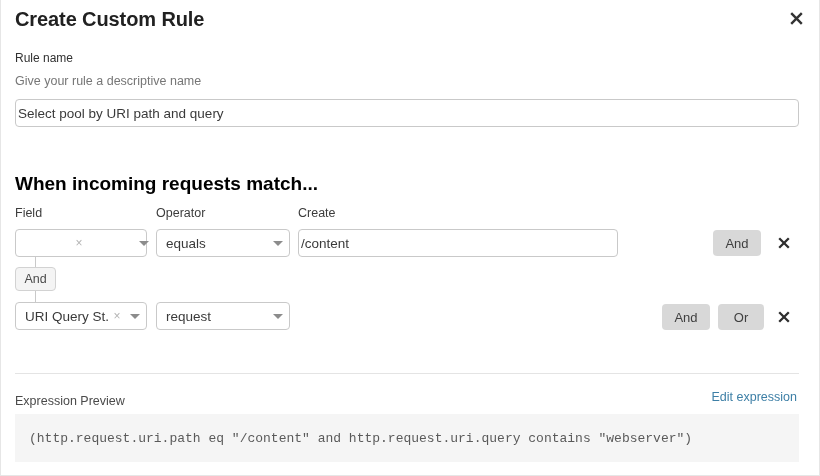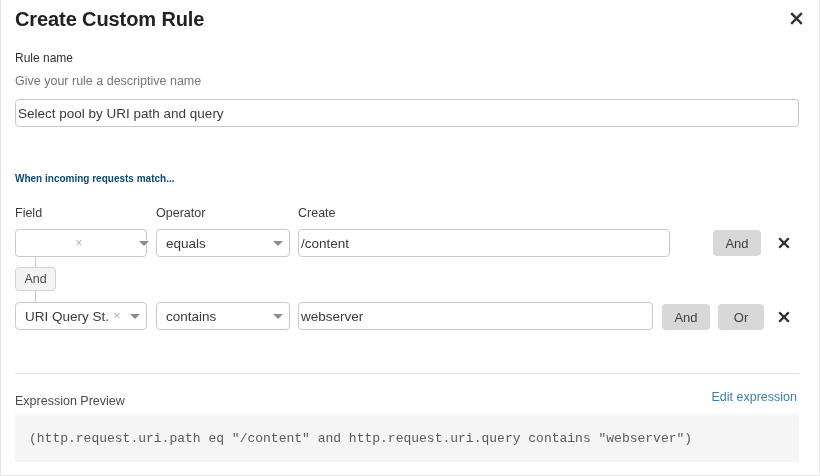--- a/index.html
+++ b/index.html
@@ -83,23 +83,23 @@
     left: 14px;
     top: 99px;
     width: 784px;
   }
 
   
   .match-heading {
     position: absolute;
     left: 14px;
     top: 173px;
-    font-size: 10px;
+    font-size: 19px;
     font-weight: bold;
-    color: #0c4a6e;
+    color: #000000;
   }
   .col-head {
     position: absolute;
     top: 206px;
     font-size: 12.5px;
     color: #3c3c3c;
   }
   .col-head.field { left: 14px; }
   .col-head.operator { left: 155px; }
   .col-head.value { left: 297px; }
@@ -145,21 +145,21 @@
     border-left: 5px solid transparent;
     border-right: 5px solid transparent;
     border-top: 5px solid #8c8c8c;
   }
 
   
   .r1 { top: 229px; gap: 47px; }
   .r2 { top: 302px; }
   .sel-field    { left: 14px;  width: 132px; }
   .sel-operator { left: 155px; width: 134px; }
-  .val-r1 { left: 297px; top: 229px; width: 372px; }
+  .val-r1 { left: 297px; top: 229px; width: 320px; }
   .val-r2 { left: 297px; top: 302px; width: 355px; }
 
   
   .pill {
     position: absolute;
     box-sizing: border-box;
     height: 26px;
     background: #d8d8d8;
     border: none;
     border-radius: 4px;
@@ -313,27 +313,26 @@
 
   <div class="select-ctl sel-field r2">
     <span class="sel-text">URI Query St...</span>
     <span class="sel-clear">×</span>
     <span class="sel-caret">
         <span class="caret-tri"></span>
       </span>
   </div>
 
   <div class="select-ctl sel-operator r2">
-    <span class="sel-text">contains</span>
+    <span class="sel-text">request</span>
     <span class="sel-caret">
         <span class="caret-tri"></span>
       </span>
   </div>
 
-  <input class="text-input val-r2" type="text" value="webserver" style="">
 
   <button class="pill pill-and-r2">And</button>
   <button class="pill pill-or-r2">Or</button>
 
   <button class="row-del del-r2">
     <svg width="14" height="14" viewBox="0 0 14 14" aria-hidden="true">
       <path d="M2.2 2.2 L11.8 11.8 M11.8 2.2 L2.2 11.8" stroke="#2e2e2e" stroke-width="2.3" stroke-linecap="butt"></path>
     </svg>
   </button>
 

